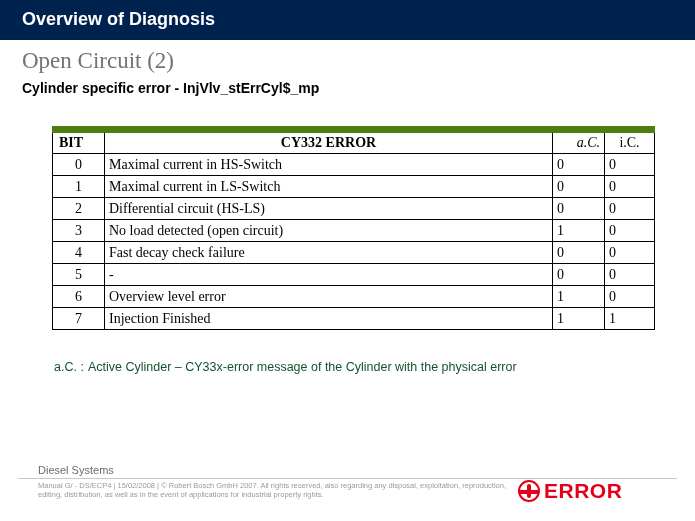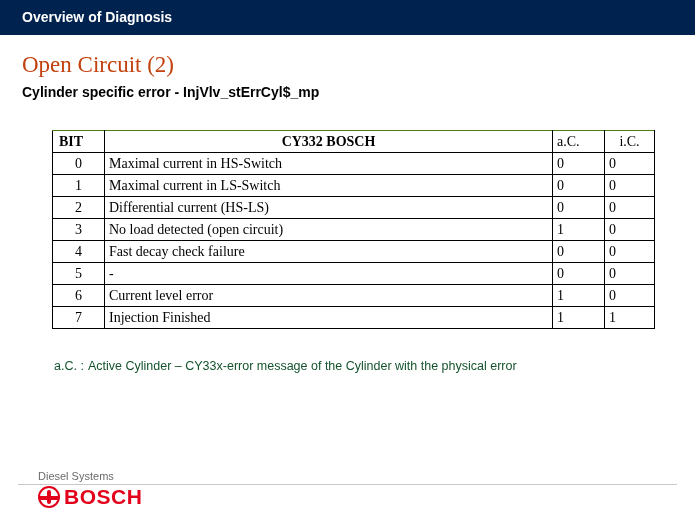--- a/index.html
+++ b/index.html
@@ -1,36 +1,36 @@
 <!DOCTYPE html>
 <html><head>
 <meta charset="utf-8">
 <style>
   * { box-sizing: border-box; margin: 0; padding: 0; }
   body { width: 695px; height: 521px; font-family: Arial, Helvetica, sans-serif; background: #fff; position: relative; overflow: hidden; }
-  .header { background: #00224f; color: #fff; padding: 9px 22px 10px; font-size: 14px; font-weight: bold; }
-  .title { font-size: 23px; font-weight: 400; color: #c2410c; margin: 17px 22px 6px; font-family: "Times New Roman", serif; }
+  .header { background: #00224f; color: #fff; padding: 9px 22px 10px; font-size: 18px; font-weight: bold; }
+  .title { font-size: 23px; font-weight: 400; color: #737373; margin: 8px 22px 6px; font-family: "Times New Roman", serif; }
   .subtitle { font-size: 14px; font-weight: bold; margin: 4px 22px 30px; color: #000; }
   .tbl-wrap { margin: 0 40px 0 52px; }
   table { border-collapse: collapse; width: 100%; font-family: "Times New Roman", serif; font-size: 14px; }
   th, td { border: 1px solid #000; border-top: none; padding: 2px 4px; height: 22px; }
-  th { border-top: 1px solid #4d7c0f; font-weight: bold; }
+  th { border-top: 7px solid #4d7c0f; font-weight: bold; }
   td { text-align: left; }
   .c-bit { width: 52px; text-align: center; }
   .c-err { text-align: center; }
-  .c-ac { width: 52px; text-align: left; font-weight: normal; }
+  .c-ac { width: 52px; text-align: right; font-weight: normal; font-style: italic; }
   .c-ic { width: 50px; text-align: center; font-weight: normal; }
   th.c-bit { text-align: left; padding-left: 6px; }
   th.c-err { text-align: center; }
   .rows tr td:first-child { text-align: center; }
   .legend { margin: 28px 42px 0 54px; font-size: 12.5px; color: #14532d; line-height: 1.5; }
   .legend .item { margin-bottom: 8px; display: flex; }
   .legend .lbl { min-width: 34px; }
   .legend .txt {}
-  .footer { position: absolute; bottom: 4px; left: 0; right: 0; }
+  .footer { position: absolute; bottom: 10px; left: 0; right: 0; }
   .footer-label { font-size: 11px; color: #6b6b6b; margin: 0 0 2px 38px; font-family: Arial, sans-serif; }
   .hr { border-top: 1px solid #c8c8c8; margin: 0 18px 2px 18px; }
   .disc-row { display: flex; align-items: flex-start; padding: 0 18px 8px 38px; }
   .disc { font-size: 7.5px; color: #9a9a9a; line-height: 1.25; flex: 1; padding-right: 10px; max-width: 480px; }
   .logo { font-family: Arial, sans-serif; font-weight: bold; font-size: 21px; color: #e2001a; letter-spacing: 0.5px; display: flex; align-items: center; margin-top: -2px; }
   .logo-ico { width: 22px; height: 22px; border: 2px solid #e2001a; border-radius: 50%; margin-right: 4px; position: relative; }
   .logo-ico::before { content: ""; position: absolute; top: 2px; bottom: 2px; left: 7px; right: 7px; border: 2px solid #e2001a; border-radius: 2px; }
   .logo-ico::after { content: ""; position: absolute; top: 8px; bottom: 8px; left: -1px; right: -1px; border-top: 2px solid #e2001a; border-bottom: 2px solid #e2001a; }
 </style>
 </head>
@@ -38,41 +38,41 @@
 
 <div class="header">Overview of Diagnosis</div>
 <div class="title">Open Circuit (2)</div>
 <div class="subtitle">Cylinder specific error - InjVlv_stErrCyl$_mp</div>
 
 <div class="tbl-wrap">
   <table>
     <thead>
       <tr>
         <th class="c-bit">BIT</th>
-        <th class="c-err">CY332 BOSCH</th>
+        <th class="c-err">CY332 ERROR</th>
         <th class="c-ac">a.C.</th>
         <th class="c-ic">i.C.</th>
       </tr>
     </thead>
     <tbody class="rows">
         <tr>
           <td>0</td>
           <td>Maximal current in HS-Switch</td>
           <td>0</td>
           <td>0</td>
         </tr>
         <tr>
           <td>1</td>
           <td>Maximal current in LS-Switch</td>
           <td>0</td>
           <td>0</td>
         </tr>
         <tr>
           <td>2</td>
-          <td>Differential current (HS-LS)</td>
+          <td>Differential circuit (HS-LS)</td>
           <td>0</td>
           <td>0</td>
         </tr>
         <tr>
           <td>3</td>
           <td>No load detected (open circuit)</td>
           <td>1</td>
           <td>0</td>
         </tr>
         <tr>
@@ -82,21 +82,21 @@
           <td>0</td>
         </tr>
         <tr>
           <td>5</td>
           <td>-</td>
           <td>0</td>
           <td>0</td>
         </tr>
         <tr>
           <td>6</td>
-          <td>Current level error</td>
+          <td>Overview level error</td>
           <td>1</td>
           <td>0</td>
         </tr>
         <tr>
           <td>7</td>
           <td>Injection Finished</td>
           <td>1</td>
           <td>1</td>
         </tr>
       </tbody>
@@ -107,18 +107,19 @@
   <div class="item">
     <span class="lbl">a.C. :</span>
     <span class="txt">Active Cylinder – CY33x-error message of the Cylinder with the physical error</span>
   </div>
 </div>
 
 <div class="footer">
   <div class="footer-label">Diesel Systems</div>
   <div class="hr"></div>
   <div class="disc-row">
+    <div class="disc">Manual G/ - DS/ECP4 | 15/02/2008 | © Robert Bosch GmbH 2007. All rights reserved, also regarding any disposal, exploitation, reproduction, editing, distribution, as well as in the event of applications for industrial property rights.</div>
     <div class="logo">
       <span class="logo-ico"></span>
-      <span>BOSCH</span>
+      <span>ERROR</span>
     </div>
   </div>
 </div>
 
 </body></html>

